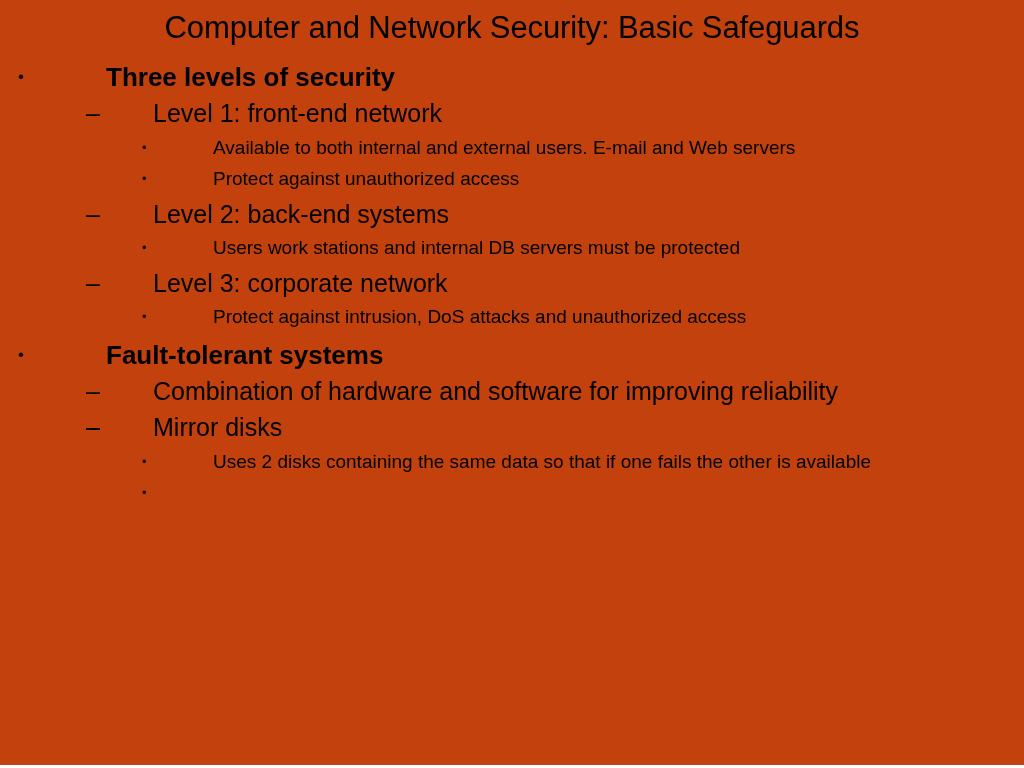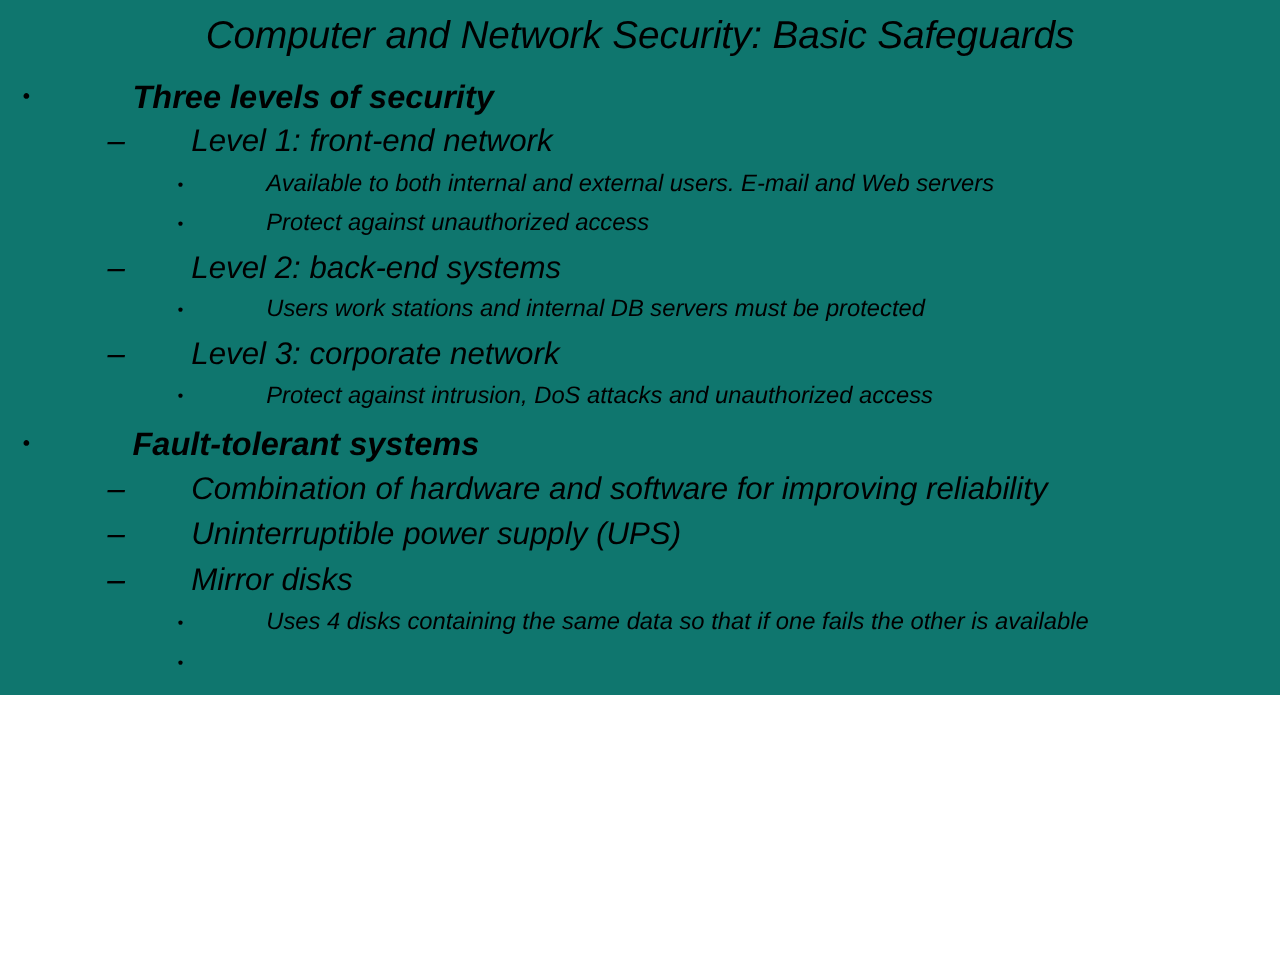--- a/index.html
+++ b/index.html
@@ -13,24 +13,23 @@
     height: 768px;
     overflow: hidden;
     font-family: "Liberation Sans", "DejaVu Sans", sans-serif;
     color: #000000;
     -webkit-font-smoothing: antialiased;
   }
 
   .slide {
     position: relative;
     width: 1024px;
-    height: 556px;
-    background: #0f766e;
-    box-sizing: border-box;
-    font-style: italic;
+    height: 765px;
+    background: #c2410c;
+    box-sizing: border-box;
   }
 
   
   .slide-title {
     width: 920px;
     margin: 0 auto;
     padding-top: 8px;
     text-align: center;
     font-size: 31px;
     font-weight: normal;
@@ -178,32 +177,31 @@
         <li class="bullet lvl1 bold gap-before-lvl1">
           <span class="marker">•</span>
           <span class="text">Fault-tolerant systems</span>
         </li>
         <li class="bullet lvl2">
           <span class="marker">–</span>
           <span class="text">Combination of hardware and software for improving reliability</span>
         </li>
         <li class="bullet lvl2">
           <span class="marker">–</span>
-          <span class="text">Uninterruptible power supply (UPS)</span>
         </li>
         <li class="bullet lvl2">
           <span class="marker">–</span>
         </li>
         <li class="bullet lvl2">
           <span class="marker">–</span>
           <span class="text">Mirror disks</span>
         </li>
         <li class="bullet lvl3">
           <span class="marker">•</span>
-          <span class="text">Uses 4 disks containing the same data so that if one fails the other is available</span>
+          <span class="text">Uses 2 disks containing the same data so that if one fails the other is available</span>
         </li>
         <li class="bullet lvl3">
           <span class="marker">•</span>
         </li>
       </ul>
   </div>
 
 </div>
 
 </body></html>

